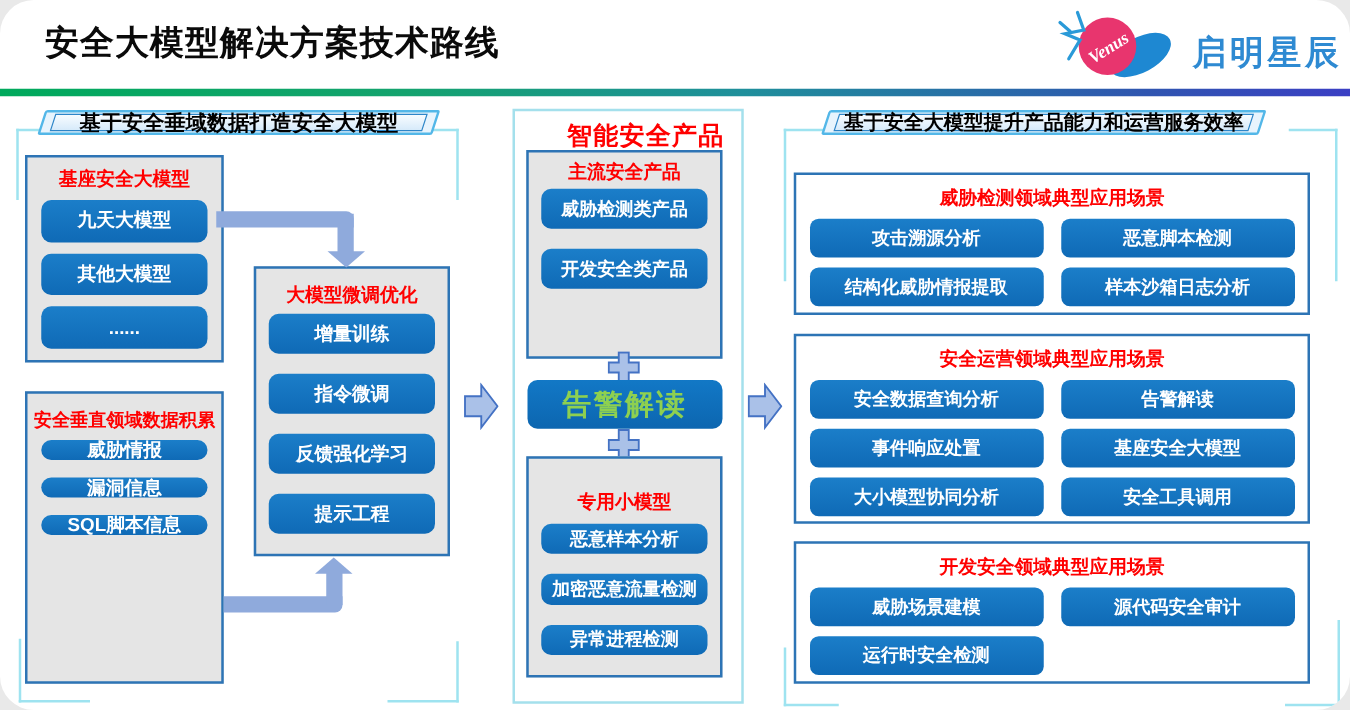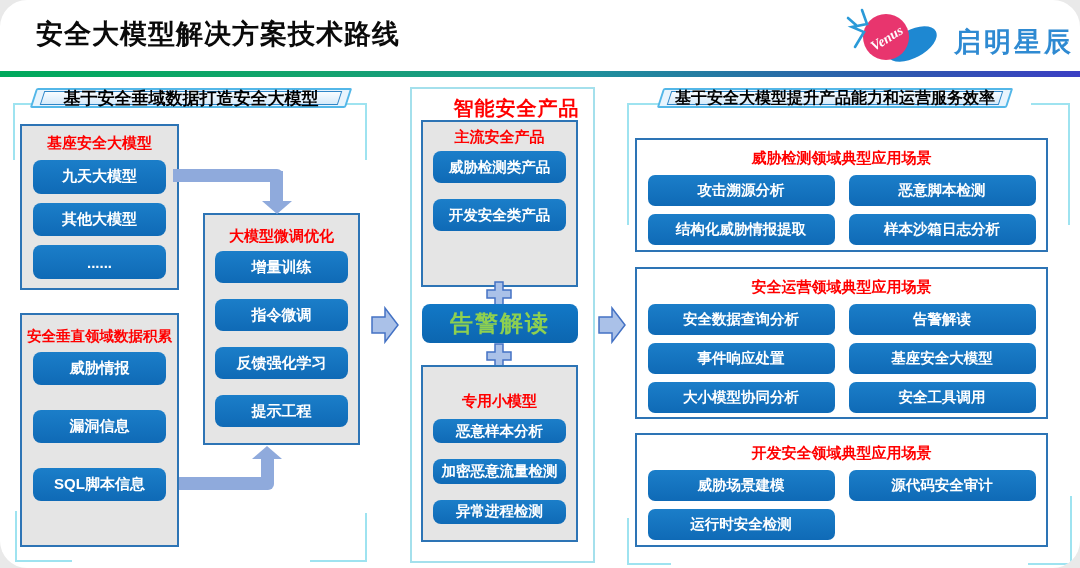--- a/index.html
+++ b/index.html
@@ -33,21 +33,21 @@
   .panel-title{color:#ff0000;font-weight:700;text-align:center;font-size:15px;white-space:nowrap;}
   .btn{background:linear-gradient(180deg,#1b7ec9 0%,#0f6ab6 100%);color:#fff;border-radius:8px;
     display:flex;align-items:center;justify-content:center;font-weight:700;font-size:15px;white-space:nowrap;}
 
   
   .stack{display:flex;flex-direction:column;align-items:center;}
   .boxA .btn{width:133px;height:34px;margin-bottom:9px;}
   .boxA .panel-title{margin:8px 0 7px;}
   .boxB .btn{width:133px;height:32px;margin-bottom:16px;}
   .boxB .panel-title{margin:12px 0 5px;}
-  .boxC .btn{width:133px;height:33px;margin-bottom:25px;}
+  .boxC .btn{width:133px;height:16px;margin-bottom:14px;}
   .boxC .panel-title{margin:12px 0 6px;font-size:14.5px;}
 
   
   .mid-outer{position:absolute;left:410px;top:87px;width:185px;height:476px;border:2px solid #a4e0ec;background:#fff;box-sizing:border-box;}
   .mid-title{margin-top:6px;text-align:center;color:#ff0000;font-weight:700;font-size:20px;letter-spacing:1px;padding-left:28px;}
   .boxD .btn,.boxE .btn{width:133px;height:32px;margin-bottom:16px;font-size:14.5px;}
   .boxD .panel-title{margin:6px 0 4px;}
   .boxE .panel-title{margin:25px 0 8px;}
   .core-box{position:absolute;left:422px;top:304px;width:156px;height:39px;background:linear-gradient(180deg,#1278c6,#0c66b0);
     border-radius:8px;display:flex;align-items:center;justify-content:center;}

